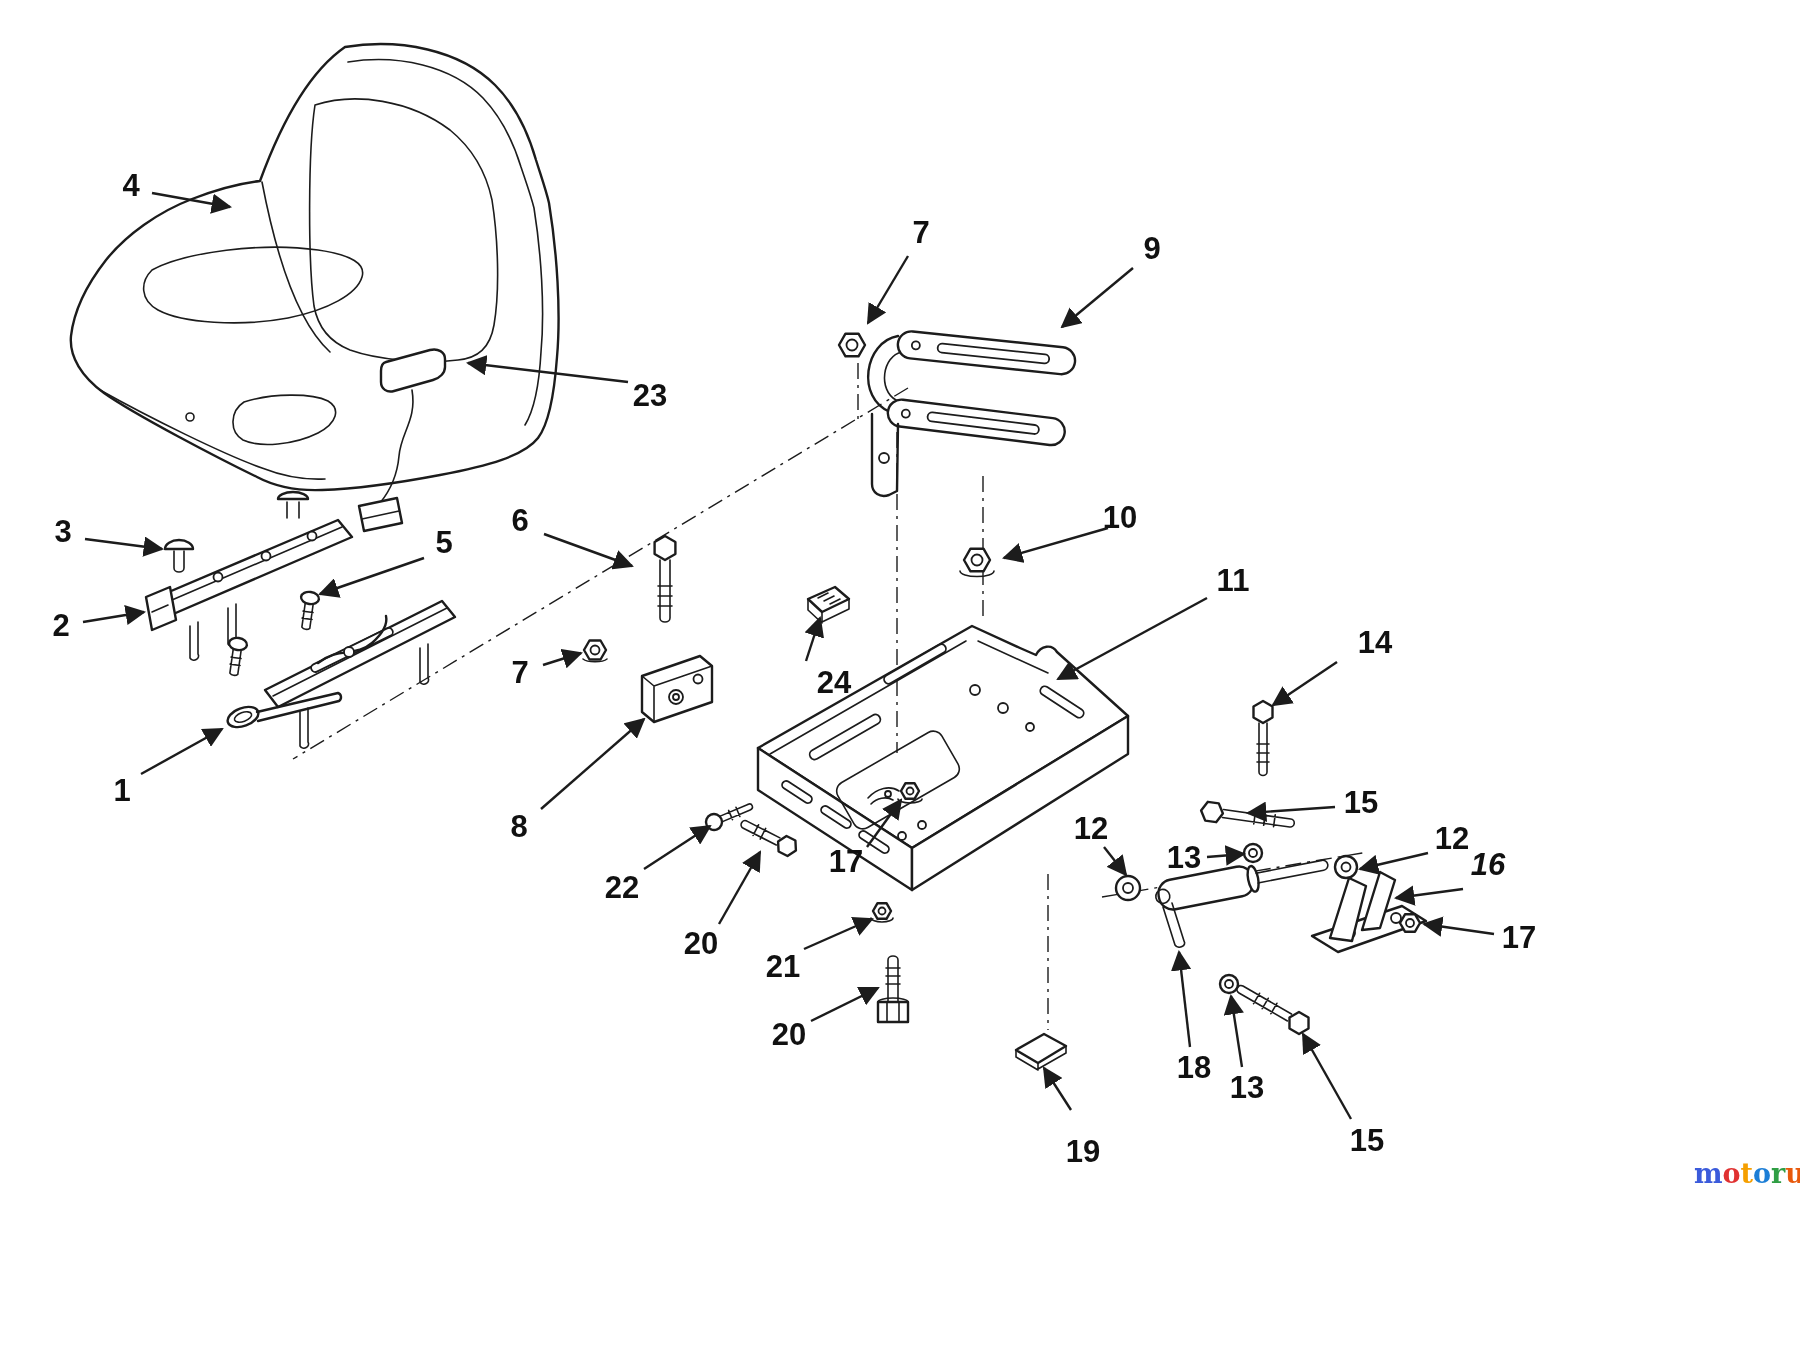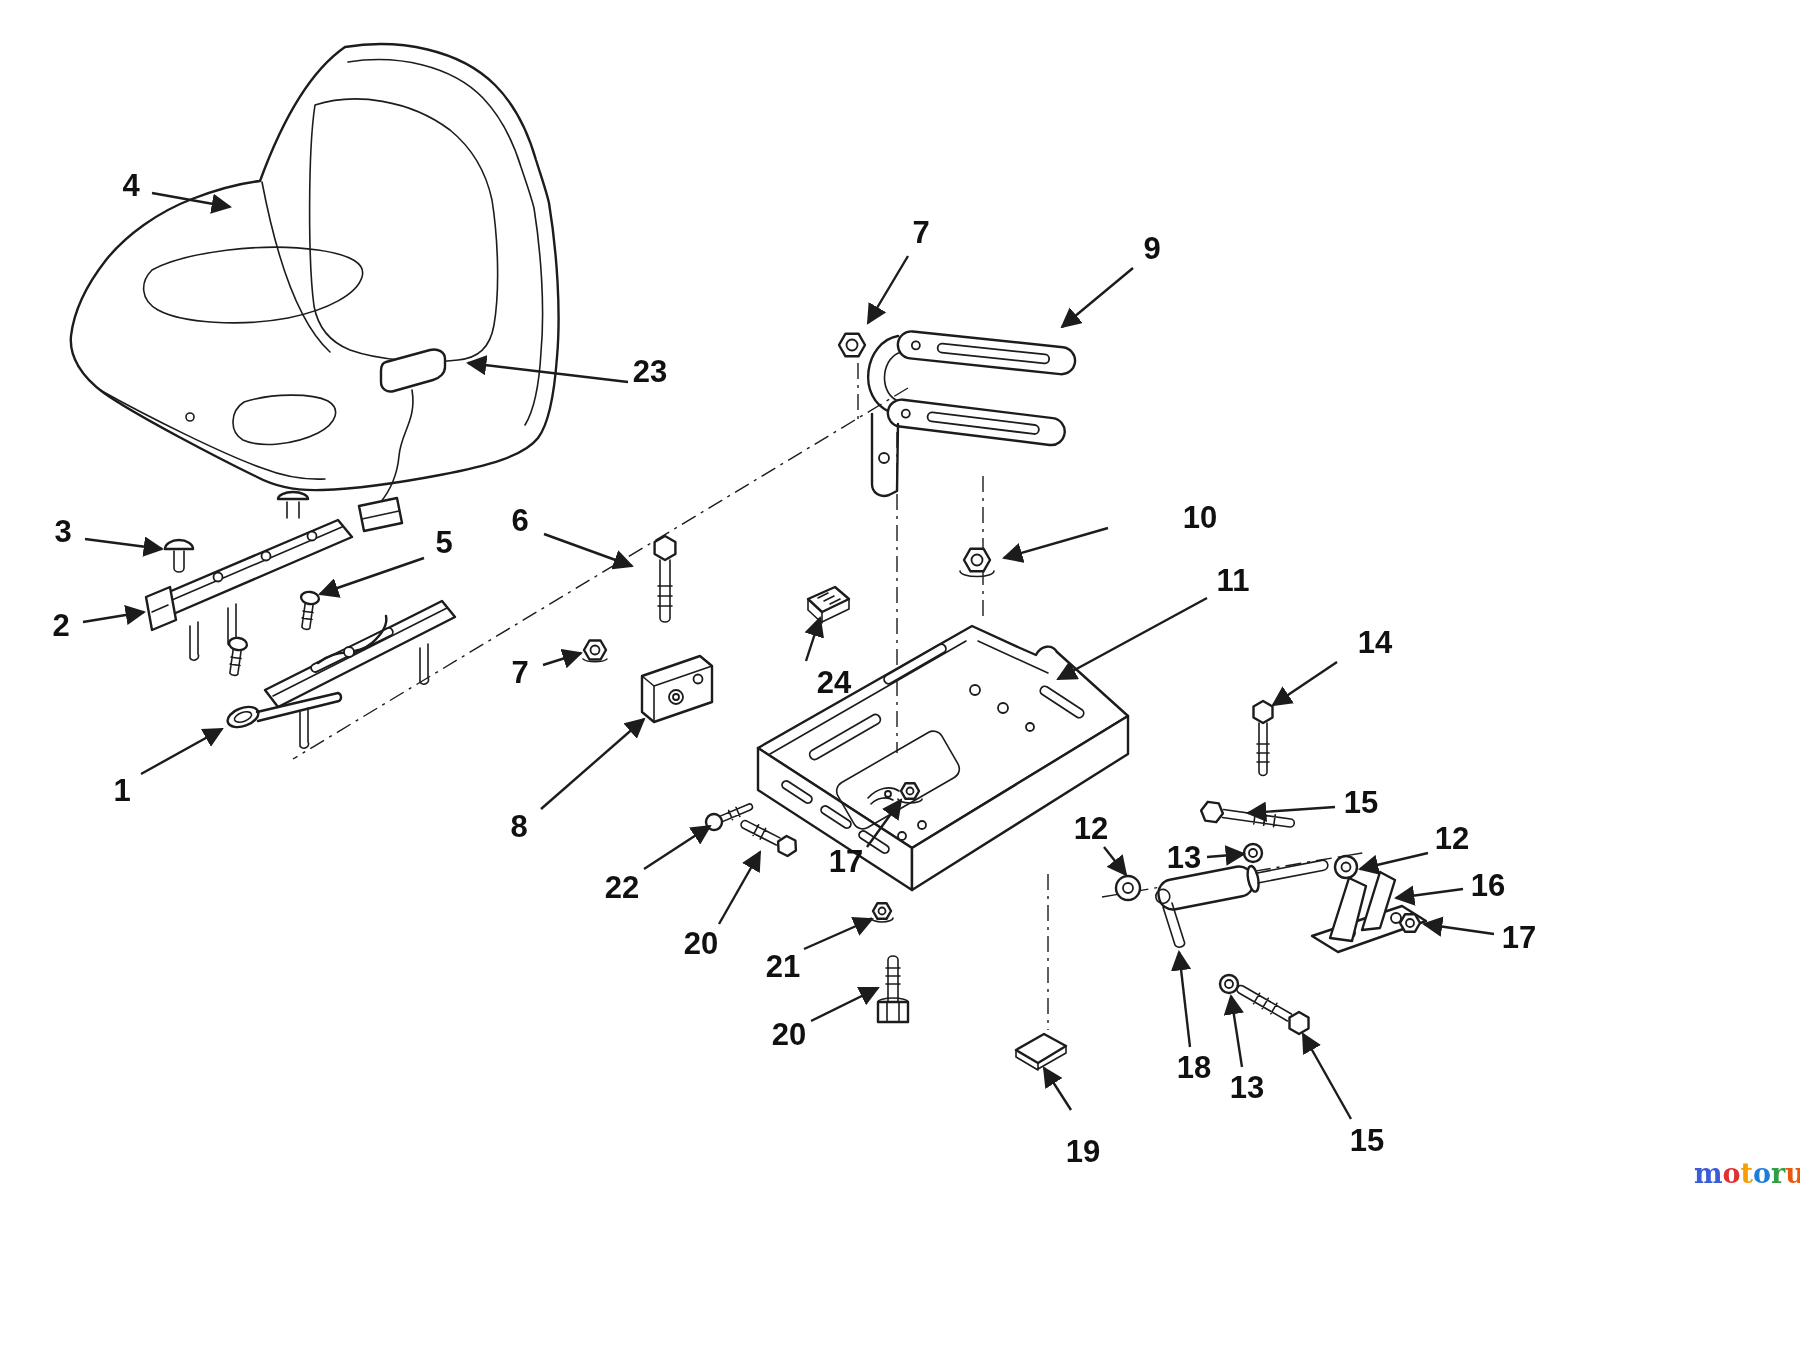--- a/index.html
+++ b/index.html
@@ -292,38 +292,38 @@
         <line x1="644" y1="869" x2="710" y2="826" class="arrow" marker-end="url(#ah)"></line>
         <line x1="719" y1="924" x2="760" y2="852" class="arrow" marker-end="url(#ah)"></line>
         <line x1="804" y1="949" x2="872" y2="919" class="arrow" marker-end="url(#ah)"></line>
         <line x1="811" y1="1021" x2="878" y2="988" class="arrow" marker-end="url(#ah)"></line>
         <line x1="1071" y1="1110" x2="1044" y2="1068" class="arrow" marker-end="url(#ah)"></line>
       </g>
 </svg>
 
 <div id="callout-layer">
       <div class="callout" style="left: 131px; top: 186px;">4</div>
-      <div class="callout" style="left: 650px; top: 372px;">23</div>
+      <div class="callout" style="left: 650px; top: 396px;">23</div>
       <div class="callout" style="left: 921px; top: 233px;">7</div>
       <div class="callout" style="left: 1152px; top: 249px;">9</div>
-      <div class="callout" style="left: 1200px; top: 518px;">10</div>
+      <div class="callout" style="left: 1120px; top: 518px;">10</div>
       <div class="callout" style="left: 520px; top: 521px;">6</div>
       <div class="callout" style="left: 63px; top: 532px;">3</div>
       <div class="callout" style="left: 61px; top: 626px;">2</div>
       <div class="callout" style="left: 444px; top: 543px;">5</div>
       <div class="callout" style="left: 520px; top: 673px;">7</div>
       <div class="callout" style="left: 122px; top: 791px;">1</div>
       <div class="callout" style="left: 519px; top: 827px;">8</div>
       <div class="callout" style="left: 834px; top: 683px;">24</div>
       <div class="callout" style="left: 1233px; top: 581px; text-align: center;">11</div>
       <div class="callout" style="left: 1357px; top: 643px; margin-left: 18px;">14</div>
       <div class="callout" style="left: 1361px; top: 803px;">15</div>
       <div class="callout" style="left: 1452px; top: 839px;">12</div>
       <div class="callout" style="left: 1184px; top: 858px;">13</div>
-      <div class="callout" style="left: 1488px; top: 886px;">16</div>
+      <div class="callout" style="left: 1488px; top: 865px; font-style: italic;">16</div>
       <div class="callout" style="left: 1519px; top: 938px;">17</div>
       <div class="callout" style="left: 1091px; top: 829px;">12</div>
       <div class="callout" style="left: 1194px; top: 1068px;">18</div>
       <div class="callout" style="left: 1247px; top: 1088px;">13</div>
       <div class="callout" style="left: 1367px; top: 1141px;">15</div>
       <div class="callout" style="left: 846px; top: 862px;">17</div>
       <div class="callout" style="left: 622px; top: 888px;">22</div>
       <div class="callout" style="left: 701px; top: 944px;">20</div>
       <div class="callout" style="left: 783px; top: 967px;">21</div>
       <div class="callout" style="left: 789px; top: 1035px;">20</div>

